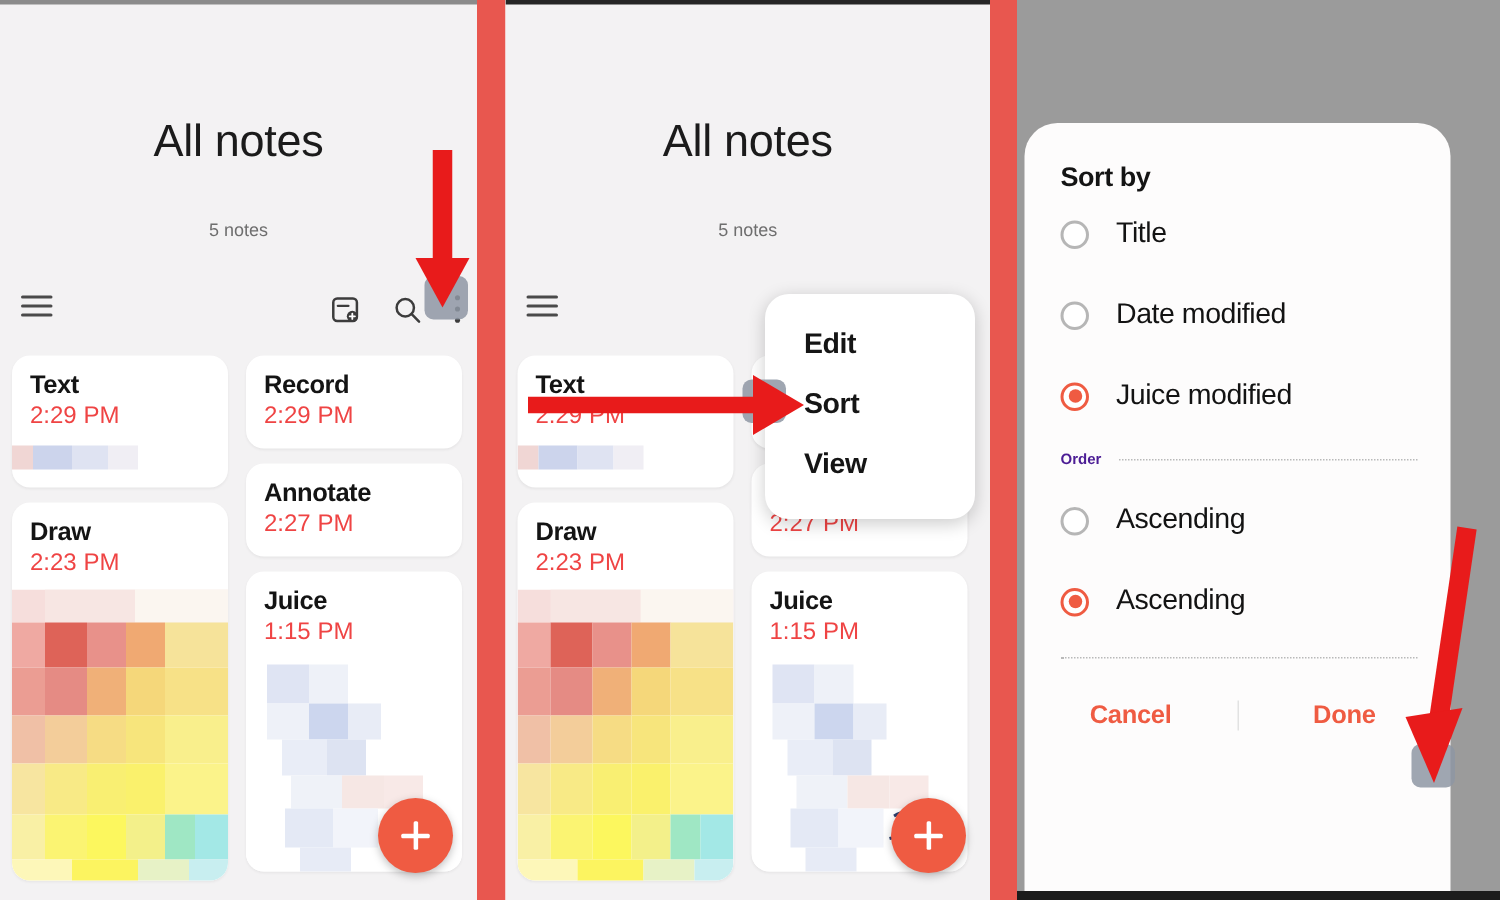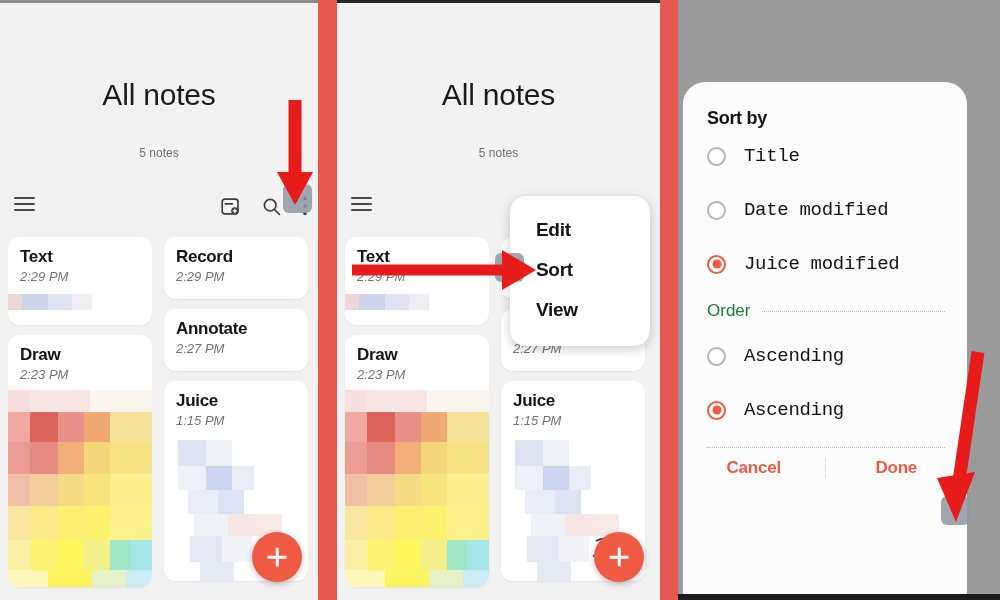--- a/index.html
+++ b/index.html
@@ -54,21 +54,21 @@
   .cards { position: absolute; left: 0; top: 237px; width: 100%; height: 363px; }
   .col { position: absolute; top: 0; width: 144px; }
   .col.left  { left: 8px; }
   .col.right { left: 164px; }
   .card {
     background: #fff; border-radius: 12px; margin-bottom: 10px; overflow: hidden;
     box-shadow: 0 1px 2px rgba(0,0,0,0.06);
     position: relative;
   }
   .card .t { font-size: 17px; font-weight: bold; color: #141414; padding: 10px 12px 0 12px; letter-spacing: -0.3px;}
-  .card .d { font-size: 13px; color: #737373; padding: 2px 12px 8px 12px; font-style: italic; }
+  .card .d { font-size: 16px; color: #ef4444; padding: 2px 12px 8px 12px; }
   .thumb { width: 100%; display: block; }
 
   
   .fab {
     position: absolute; width: 50px; height: 50px; border-radius: 50%;
     background: #ef5b42; right: 16px; bottom: 18px;
     box-shadow: 0 2px 6px rgba(0,0,0,0.25);
   }
   .fab::before, .fab::after {
     content: ""; position: absolute; background: #fff; border-radius: 1px;
@@ -99,37 +99,37 @@
   .radio-row { display: flex; align-items: center; padding: 0 0 0 24px; height: 54px; }
   .radio {
     width: 19px; height: 19px; border-radius: 50%;
     border: 2px solid #b6b6b6; background: #fff; position: relative; flex: none;
   }
   .radio.on { border-color: #ef5b42; }
   .radio.on::after {
     content:""; position: absolute; left: 50%; top: 50%; width: 9px; height: 9px;
     background: #ef5b42; border-radius: 50%; transform: translate(-50%,-50%);
   }
-  .radio-row .lbl { font-size: 19px; color: #131313; margin-left: 18px; letter-spacing: -0.3px; font-family: Liberation Mono, monospace; }
+  .radio-row .lbl { font-size: 19px; color: #131313; margin-left: 18px; letter-spacing: -0.3px; }
 
   .section-row { display: flex; align-items: center; padding: 10px 22px 8px 24px; gap: 12px; }
-  .section-row .sec { font-size: 17px; color: #15803d; font-weight: normal; flex: none; }
+  .section-row .sec { font-size: 10px; color: #4c1d95; font-weight: bold; flex: none; }
   .dotline { flex: 1; height: 1px; border-top: 1px dotted #b9b9b9; }
   .dotline.full { margin: 10px 22px 2px 24px; }
 
   .toggle-row { display: flex; align-items: center; padding: 8px 20px 0 24px; }
   .toggle-row .lbl { font-size: 18px; color: #131313; font-weight: bold; flex: 1; letter-spacing: -0.3px; }
   .switch {
     width: 44px; height: 24px; border-radius: 12px; background: #ef7a63; position: relative; flex: none;
   }
   .switch .knob {
     position: absolute; right: 2px; top: 2px; width: 20px; height: 20px;
     border-radius: 50%; background: #fff; box-shadow: 0 1px 2px rgba(0,0,0,0.25);
   }
-  .dlg-actions { display: flex; align-items: center; margin-top: 10px; }
+  .dlg-actions { display: flex; align-items: center; margin-top: 28px; }
   .dlg-actions .act {
     flex: 1; text-align: center; font-size: 17px; color: #ef5b42; font-weight: bold; letter-spacing: -0.2px;
   }
   .act-sep { width: 1px; height: 20px; background: #e2e2e2; }
 
   
   .anno { position: absolute; z-index: 60; pointer-events: none; }
   .touch-dot {
     position: absolute; z-index: 55;
     background: #8e97a3; opacity: .85; border-radius: 6px;

